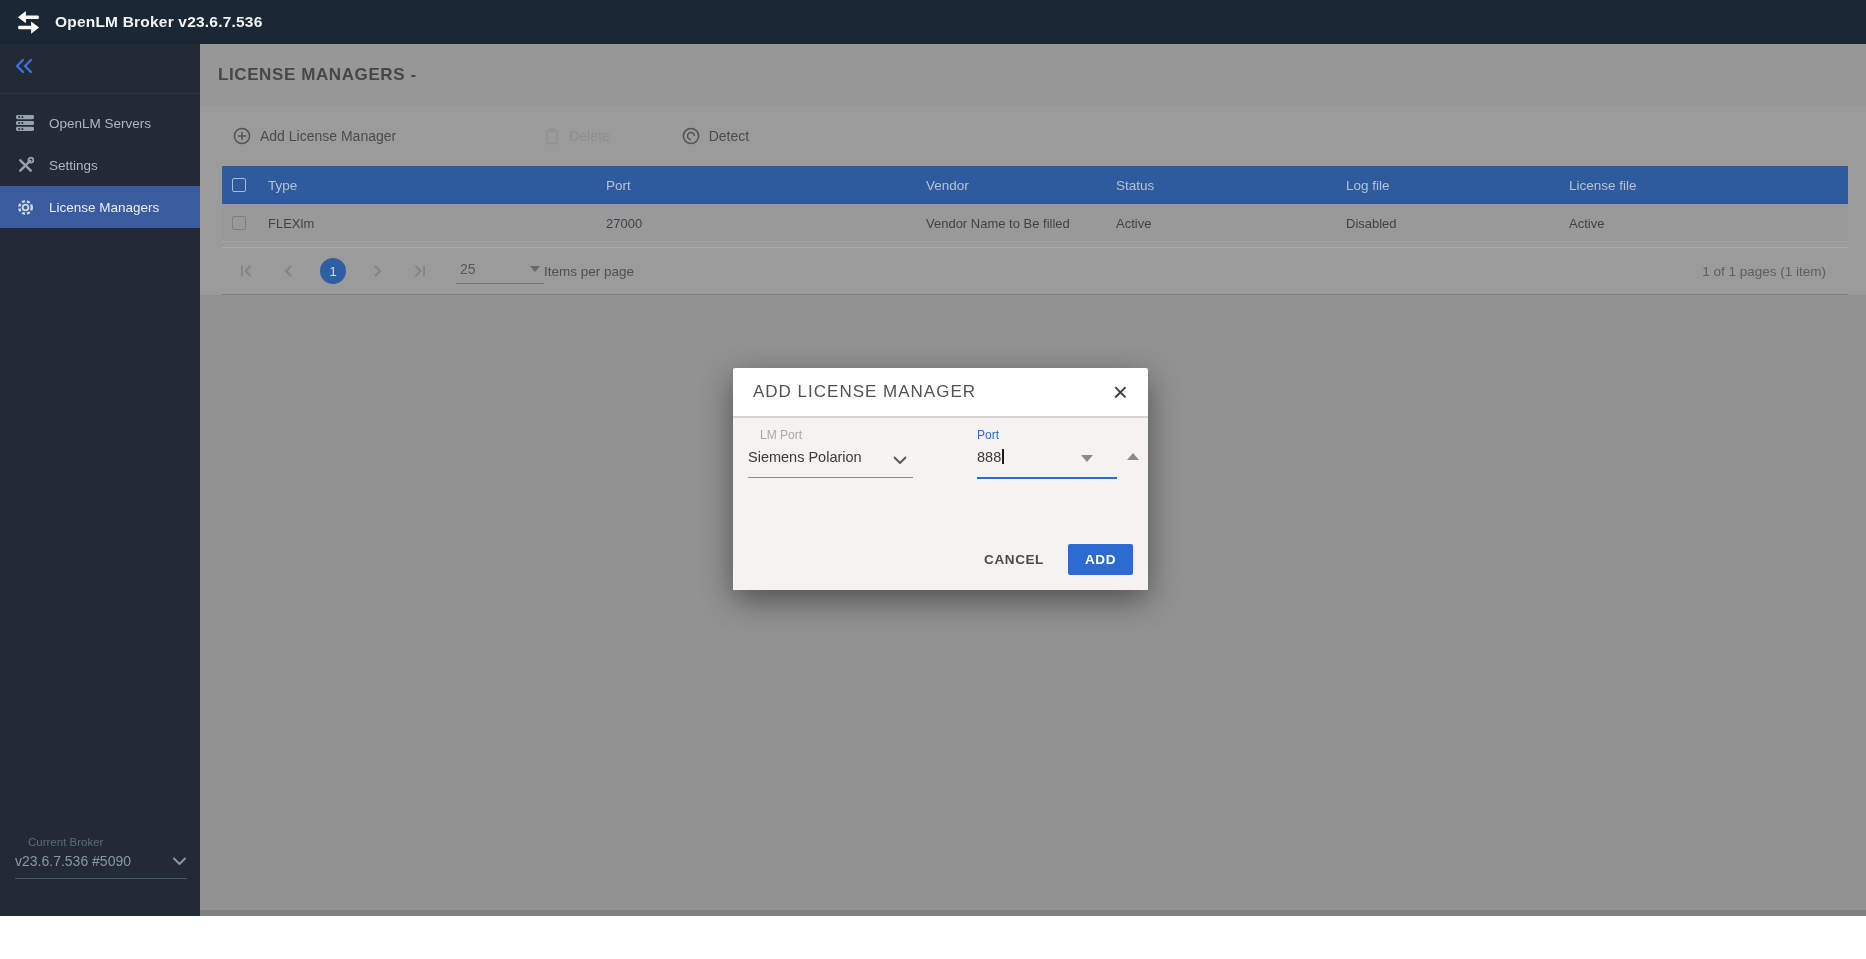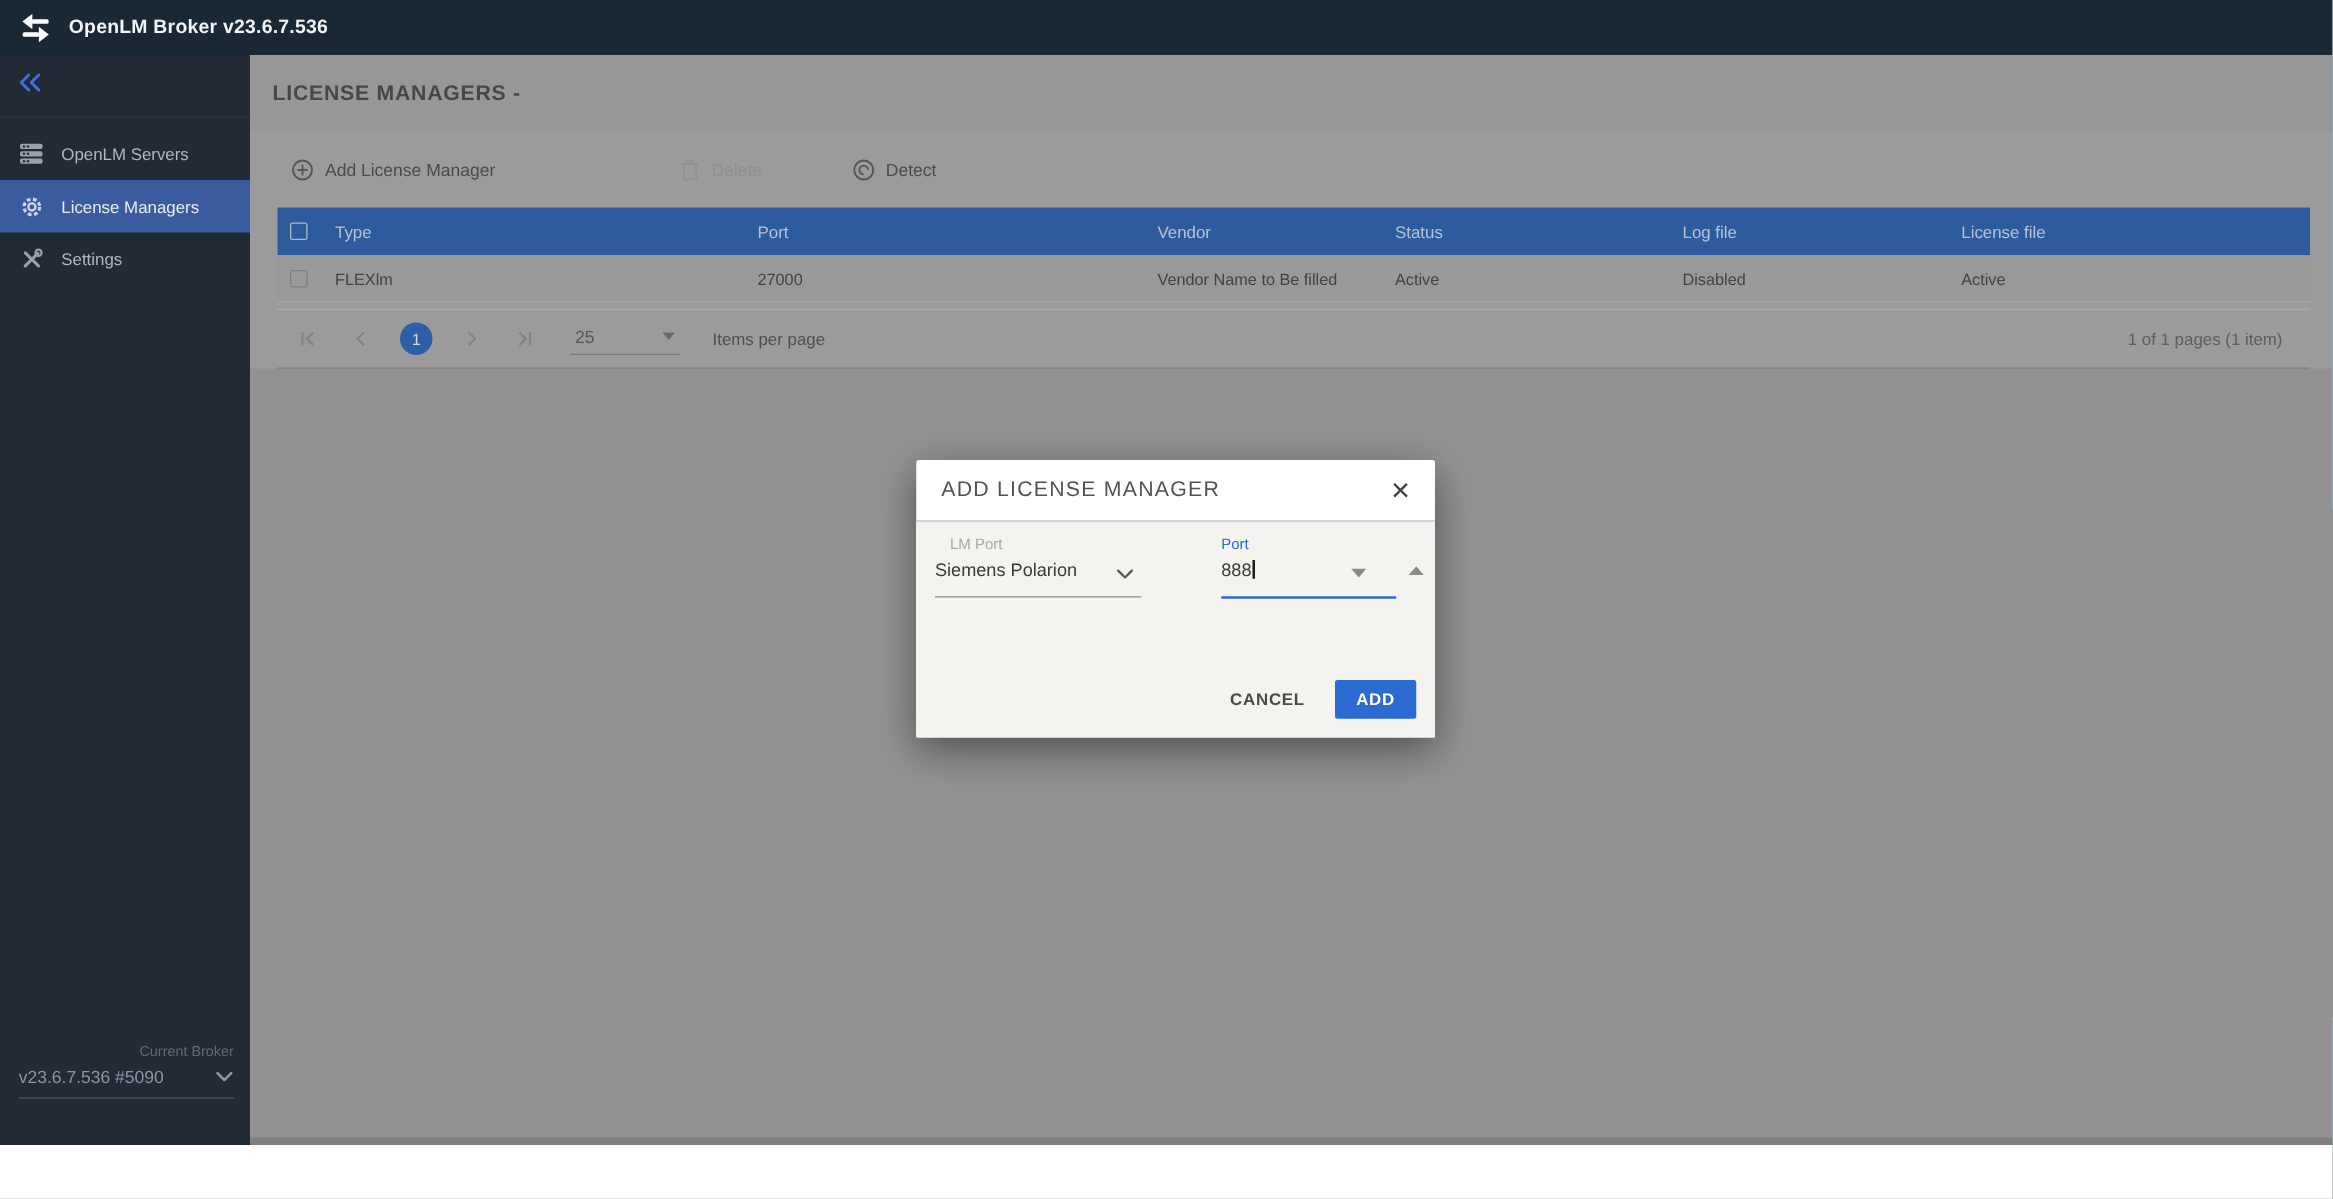--- a/index.html
+++ b/index.html
@@ -14,21 +14,21 @@
   .topbar {
     position:absolute; top:0; left:0; width:100%; height:44px;
     background:#1a2734; display:flex; align-items:center; gap:13px;
     padding-left:15px; z-index:50;
   }
   .topbar-title { color:#f2f4f6; font-size:15.5px; font-weight:bold; letter-spacing:.2px; }
 
   
   .sidebar {
     position:absolute; top:44px; left:0; width:200px; bottom:0;
-    background:#222a35; z-index:40;text-align:right;
+    background:#222a35; z-index:40;
   }
   .collapse-btn { position:absolute; top:11px; left:13px; cursor:pointer; }
   .side-divider { position:absolute; top:49px; left:0; right:0; border-bottom:1px solid #2d3643; }
   .nav { position:absolute; top:58px; left:0; right:0; }
   .nav-item {
     height:42px; display:flex; align-items:center; gap:13px;
     padding-left:14px; color:#aeb6c2; font-size:13.5px; cursor:pointer;
   }
   .nav-item .nicon { width:22px; display:flex; justify-content:center; color:#98a1ae; }
   .nav-item.active { background:#3a5c9e; color:#e9edf3; }
@@ -95,21 +95,21 @@
     background:#2e5fa5; color:#d4dce9; font-size:13px;
     display:flex; align-items:center; justify-content:center; cursor:pointer;
   }
   .pg-size {
     margin-left:26px; width:88px; border-bottom:1px solid #787878;
     display:flex; align-items:center; justify-content:space-between;
     padding:2px 4px 6px 4px; cursor:pointer;
   }
   .pg-size .sz { color:#565656; font-size:14px; }
   .tri-down { width:0; height:0; border-left:5px solid transparent; border-right:5px solid transparent; border-top:6px solid #6a6a6a; }
-  .pg-label { margin-left:26px; color:#4f4f4f; font-size:13.5px; }
+  .pg-label { color:#4f4f4f; font-size:13.5px; }
   .pg-summary { margin-left:auto; margin-right:22px; color:#5e5e5e; font-size:13.5px; }
 
   .bottom-strip { position:absolute; left:0; right:0; bottom:0; height:6px; background:#7f7f7f; }
 
   
   .modal {
     position:absolute; left:733px; top:368px; width:415px; z-index:60;
     background:#ffffff; box-shadow:0 10px 32px rgba(0,0,0,.45); border-radius:2px;
   }
   .modal-header { height:50px; display:flex; align-items:center; padding:0 20px;
@@ -179,39 +179,39 @@
               <circle cx="7.4" cy="3.1" r="1" fill="#222a35"></circle>
             <circle cx="4.2" cy="9" r="1" fill="#222a35"></circle>
               <circle cx="7.4" cy="9" r="1" fill="#222a35"></circle>
             <circle cx="4.2" cy="14.9" r="1" fill="#222a35"></circle>
               <circle cx="7.4" cy="14.9" r="1" fill="#222a35"></circle>
           </svg>
         </span>
         <span>OpenLM Servers</span>
       </div>
 
-      <div class="nav-item active">
-        <span class="nicon">
-          <svg width="19" height="19" viewBox="0 0 20 20" fill="none" stroke="currentColor">
-            <circle cx="10" cy="10" r="6.6" stroke-width="2.6" stroke-dasharray="3.2 2.1"></circle>
-            <circle cx="10" cy="10" r="3" stroke-width="2"></circle>
-          </svg>
-        </span>
-        <span>License Managers</span>
-      </div>
-
       <div class="nav-item">
         <span class="nicon">
           <svg width="19" height="19" viewBox="0 0 20 20" fill="none" stroke="currentColor" stroke-width="2.6" stroke-linecap="round">
             <line x1="4.5" y1="15.5" x2="15" y2="5"></line>
             <circle cx="15.6" cy="4.4" r="2.6" stroke-width="1.8"></circle>
             <line x1="4.5" y1="4.5" x2="15.5" y2="15.5"></line>
           </svg>
         </span>
         <span>Settings</span>
+      </div>
+
+      <div class="nav-item active">
+        <span class="nicon">
+          <svg width="19" height="19" viewBox="0 0 20 20" fill="none" stroke="currentColor">
+            <circle cx="10" cy="10" r="6.6" stroke-width="2.6" stroke-dasharray="3.2 2.1"></circle>
+            <circle cx="10" cy="10" r="3" stroke-width="2"></circle>
+          </svg>
+        </span>
+        <span>License Managers</span>
       </div>
     </div>
 
     <div class="broker">
       <div class="broker-label">Current Broker</div>
       <div class="broker-row">
         <span class="broker-value">v23.6.7.536 #5090</span>
         <span style="display:flex;">
           <svg width="15" height="10" viewBox="0 0 15 10" fill="none" stroke="#8b97a6" stroke-width="2" stroke-linecap="round" stroke-linejoin="round">
             <polyline points="2,2.5 7.5,8 13,2.5"></polyline>

